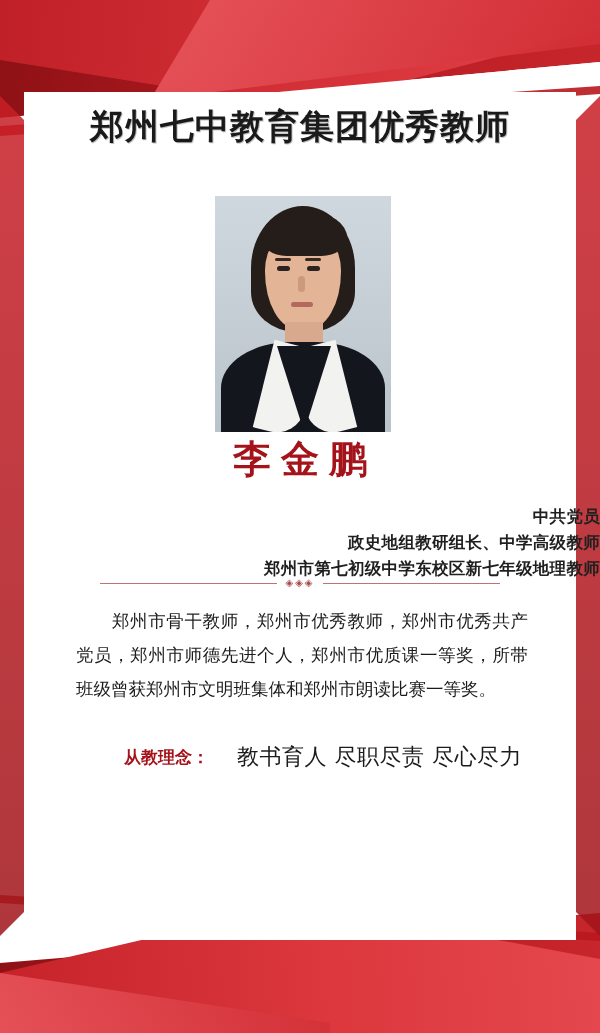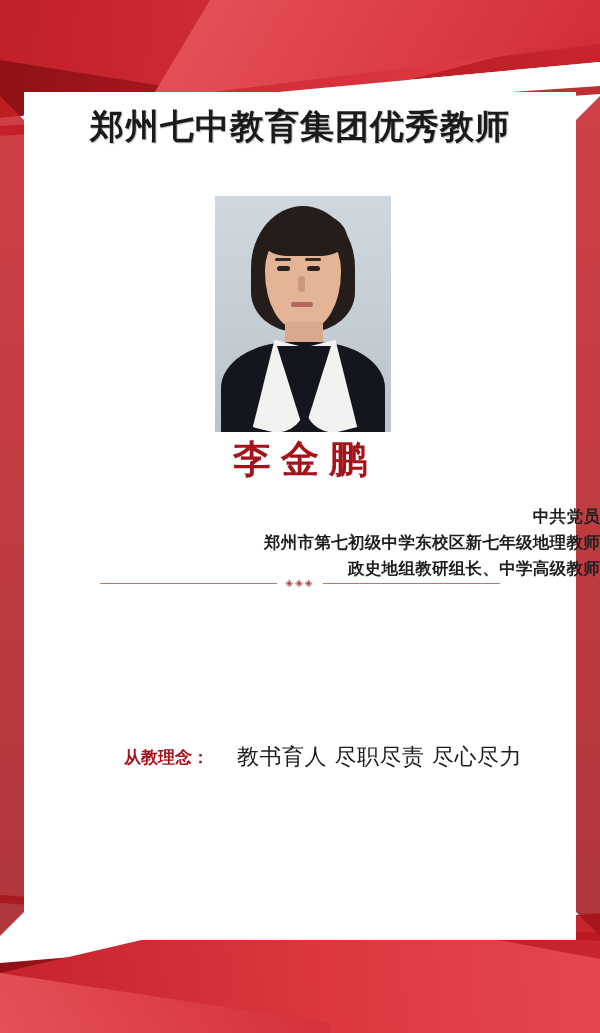--- a/index.html
+++ b/index.html
@@ -376,29 +376,30 @@
       <div class="ph-collar-l"></div>
       <div class="ph-collar-r"></div>
       <div class="ph-vee"></div>
     </div>
   </div>
 
   <div class="name">李金鹏</div>
 
   <div class="sublines">
     <div class="subline">中共党员</div>
+    <div class="subline">政史地组教研组长、中学高级教师</div>
     <div class="subline">郑州市第七初级中学东校区新七年级地理教师</div>
-    <div class="subline">政史地组教研组长、中学高级教师</div>
   </div>
 
   <div class="divider">
     <span class="rule"></span>
     <span class="diamonds">◈◈◈</span>
     <span class="rule"></span>
   </div>
 
+  <div class="body-text">郑州市骨干教师，郑州市优秀教师，郑州市优秀共产党员，郑州市师德先进个人，郑州市优质课一等奖，所带班级曾获郑州市文明班集体和郑州市朗读比赛一等奖。</div>
 
   <div class="motto-row">
     <span class="motto-label">从教理念：</span>
     <span class="motto-text">教书育人 尽职尽责 尽心尽力</span>
   </div>
 
 </div>
 
 </body></html>

